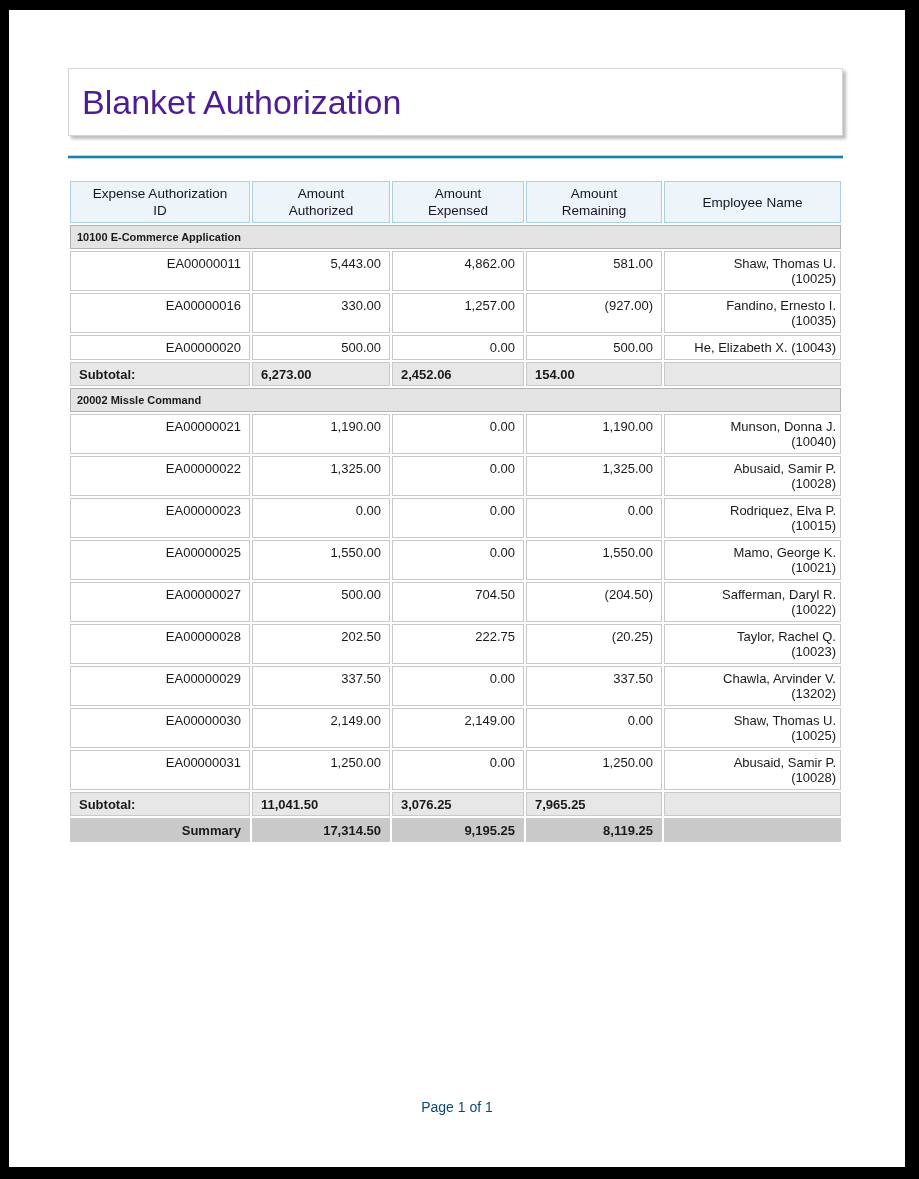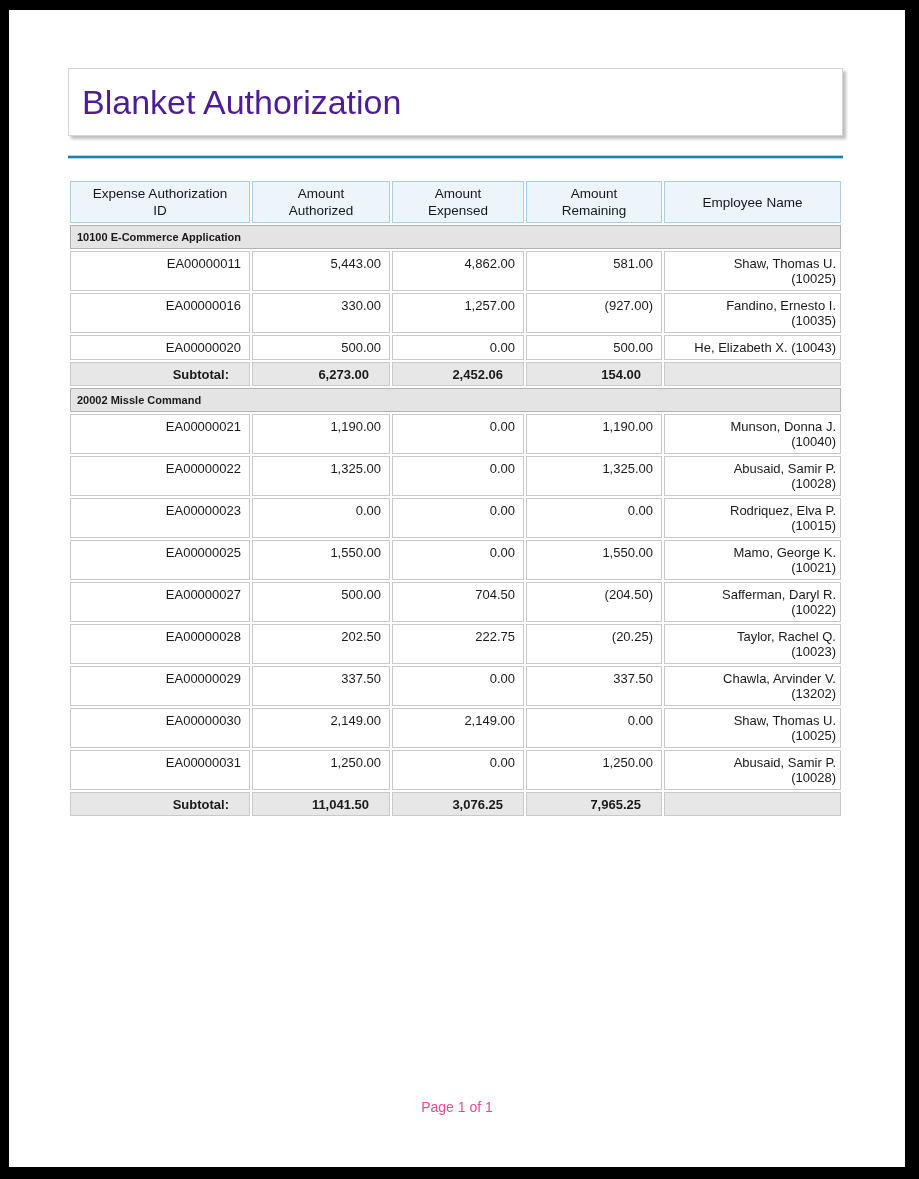--- a/index.html
+++ b/index.html
@@ -89,41 +89,40 @@
   tr.data-row td.c-emp{
     text-align:right;
     padding-left:6px;
     padding-right:4px;
     white-space:pre-line;
   }
   tr.subtotal-row td{
     background:var(--subtotal-bg);
     border:1px solid var(--cell-border);
     font-weight:700;
-    text-align:right;
-    padding:3px 20px;
+    padding:3px 8px;
     height:24px;
   }
   tr.summary-row{ background:var(--summary-bg); }
   tr.summary-row td{
     background:var(--summary-bg);
     border:1px solid var(--summary-bg);
     font-weight:700;
     text-align:right;
     padding:3px 8px;
     height:24px;
   }
   .page-footer{
     position:absolute;
     left:0;
     bottom:52px;
     width:100%;
     text-align:center;
     font-size:14px;
-    color:#ec4899;
+    color:#0c4a6e;
   }
 </style>
 </head>
 <body>
 
 <div class="page">
   <div class="content">
 
     <div class="title-box">
       <h1>Blanket Authorization</h1>
@@ -261,18 +260,25 @@
             <td class="c-emp">Abusaid, Samir P.
 (10028)</td>
           </tr>
           <tr class="subtotal-row">
             <td>Subtotal:</td>
             <td>11,041.50</td>
             <td>3,076.25</td>
             <td>7,965.25</td>
             <td></td>
           </tr>
+          <tr class="summary-row">
+            <td>Summary</td>
+            <td>17,314.50</td>
+            <td>9,195.25</td>
+            <td>8,119.25</td>
+            <td></td>
+          </tr>
         </tbody>
     </table>
 
   </div>
   <div class="page-footer">Page 1 of 1</div>
 </div>
 
 </body></html>

